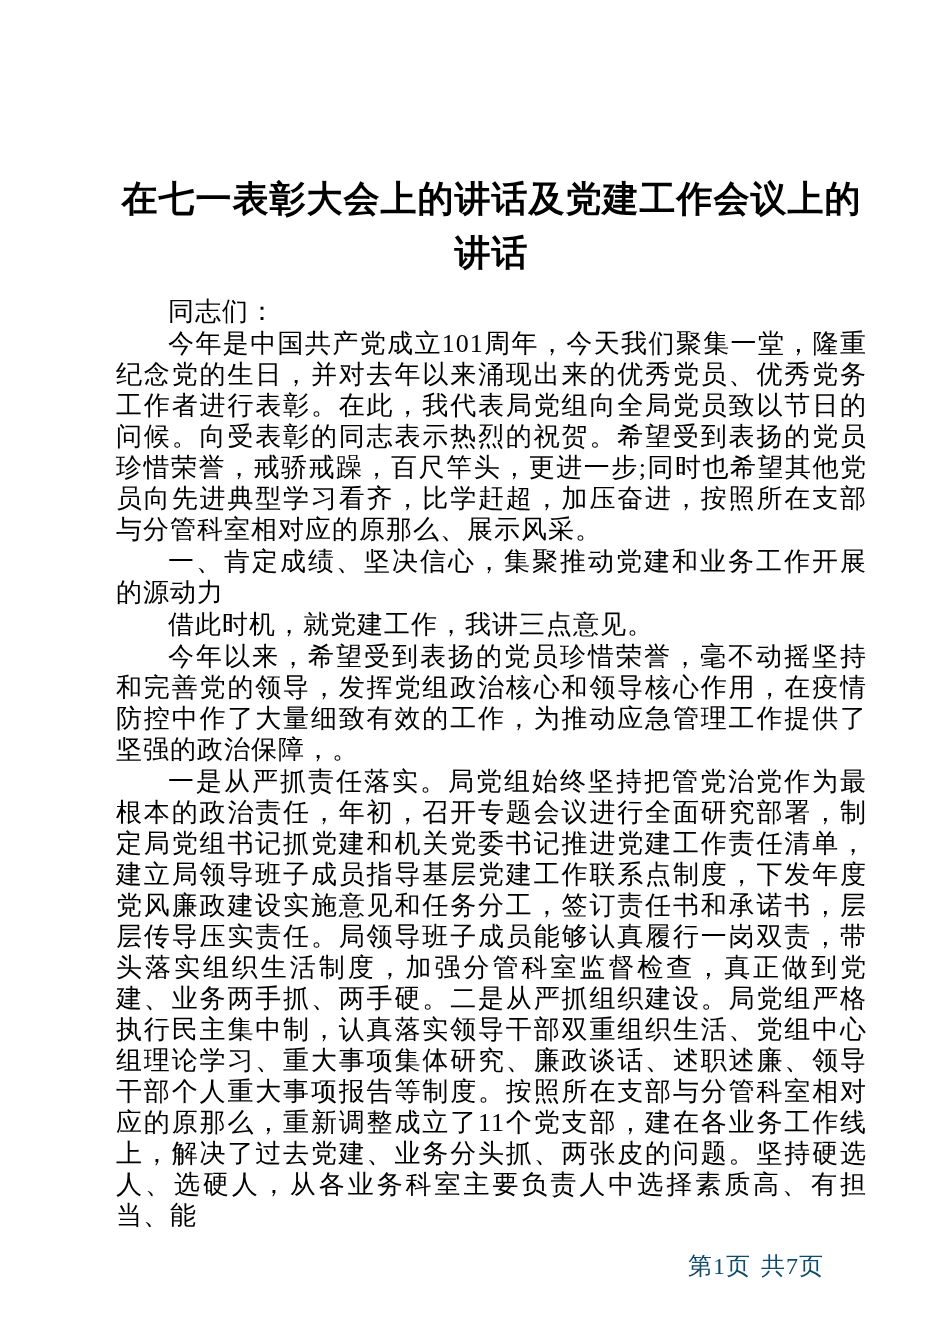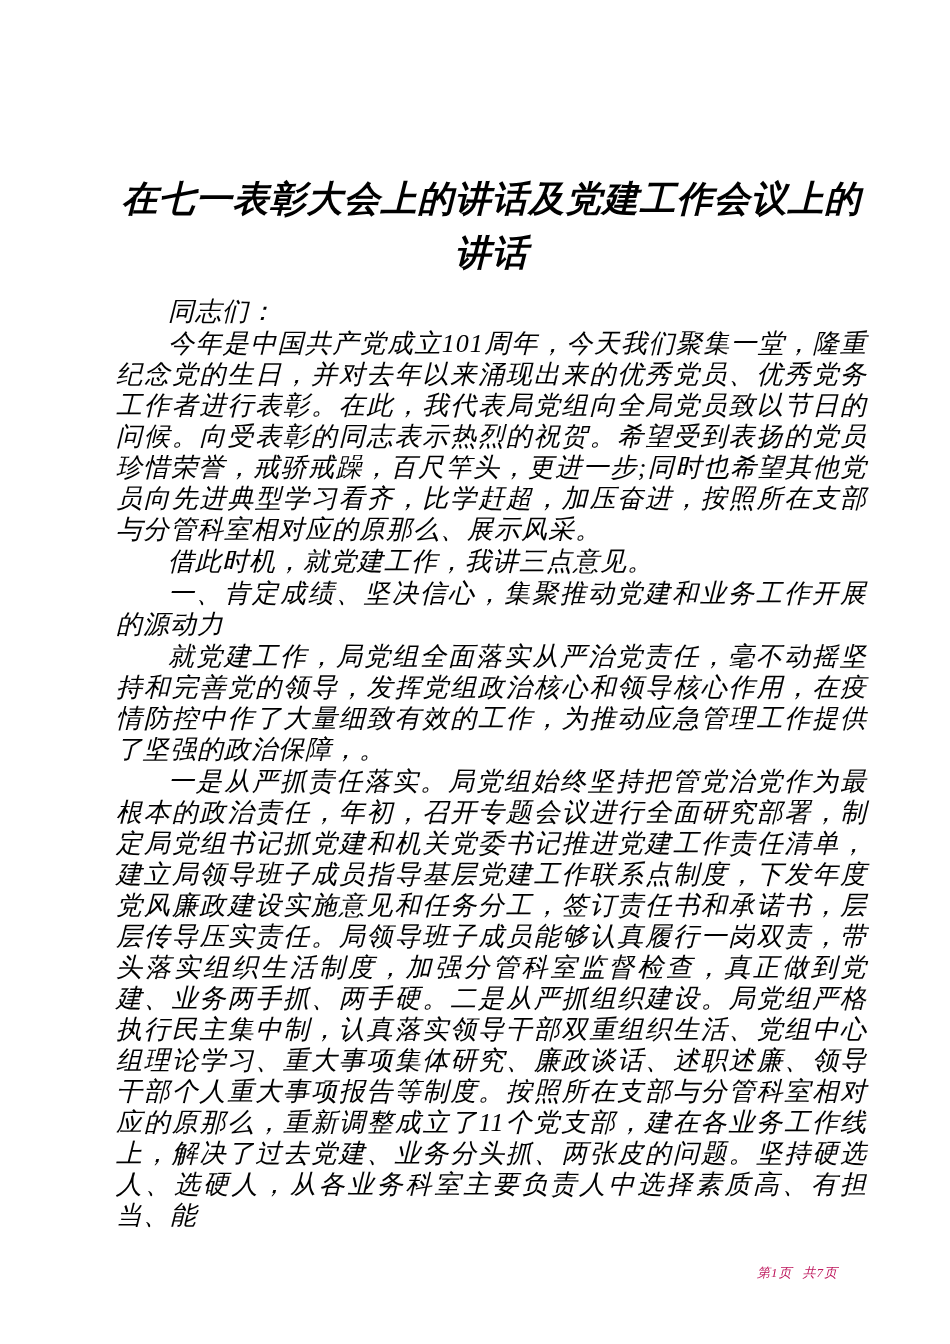--- a/index.html
+++ b/index.html
@@ -14,21 +14,20 @@
       font-family: "Liberation Serif", serif;
       color: #000000;
       overflow: hidden;
     }
     .page {
       position: absolute;
       inset: 0;
       box-sizing: border-box;
       padding: 172px 82px 0 115px;
       background: #ffffff;
-      font-style: italic;
     }
     .doc-title {
       margin: 0 0 16px 0;
       font-size: 36px;
       font-weight: bold;
       line-height: 54px;
       text-align: center;
       letter-spacing: 1px;
       font-family: "Liberation Serif", serif;
     }
@@ -37,44 +36,44 @@
       font-size: 26px;
       line-height: 31px;
       text-align: justify;
       text-justify: inter-character;
       text-indent: 52px;
       letter-spacing: 1px;
       word-break: break-all;
     }
     .page-footer {
       position: absolute;
-      right: 112px;
+      right: 126px;
       bottom: 62px;
-      font-size: 13px;
+      font-size: 24px;
       letter-spacing: 1px;
-      color: #be185d;
+      color: #0c4a6e;
     }
     .page-footer .sep {
       display: inline-block;
       width: 10px;
     }
   </style>
 </head>
 <body>
 
 <div class="page">
 
   <h1 class="doc-title">在七一表彰大会上的讲话及党建工作会议上的讲话</h1>
 
   <div class="doc-body">
     <p>同志们：</p>
     <p>今年是中国共产党成立101周年，今天我们聚集一堂，隆重纪念党的生日，并对去年以来涌现出来的优秀党员、优秀党务工作者进行表彰。在此，我代表局党组向全局党员致以节日的问候。向受表彰的同志表示热烈的祝贺。希望受到表扬的党员珍惜荣誉，戒骄戒躁，百尺竿头，更进一步;同时也希望其他党员向先进典型学习看齐，比学赶超，加压奋进，按照所在支部与分管科室相对应的原那么、展示风采。</p>
+    <p>一、肯定成绩、坚决信心，集聚推动党建和业务工作开展的源动力</p>
     <p>借此时机，就党建工作，我讲三点意见。</p>
-    <p>一、肯定成绩、坚决信心，集聚推动党建和业务工作开展的源动力</p>
-    <p>就党建工作，局党组全面落实从严治党责任，毫不动摇坚持和完善党的领导，发挥党组政治核心和领导核心作用，在疫情防控中作了大量细致有效的工作，为推动应急管理工作提供了坚强的政治保障，。</p>
+    <p>今年以来，希望受到表扬的党员珍惜荣誉，毫不动摇坚持和完善党的领导，发挥党组政治核心和领导核心作用，在疫情防控中作了大量细致有效的工作，为推动应急管理工作提供了坚强的政治保障，。</p>
     <p>一是从严抓责任落实。局党组始终坚持把管党治党作为最根本的政治责任，年初，召开专题会议进行全面研究部署，制定局党组书记抓党建和机关党委书记推进党建工作责任清单，建立局领导班子成员指导基层党建工作联系点制度，下发年度党风廉政建设实施意见和任务分工，签订责任书和承诺书，层层传导压实责任。局领导班子成员能够认真履行一岗双责，带头落实组织生活制度，加强分管科室监督检查，真正做到党建、业务两手抓、两手硬。二是从严抓组织建设。局党组严格执行民主集中制，认真落实领导干部双重组织生活、党组中心组理论学习、重大事项集体研究、廉政谈话、述职述廉、领导干部个人重大事项报告等制度。按照所在支部与分管科室相对应的原那么，重新调整成立了11个党支部，建在各业务工作线上，解决了过去党建、业务分头抓、两张皮的问题。坚持硬选人、选硬人，从各业务科室主要负责人中选择素质高、有担当、能</p>
   </div>
 
   <div class="page-footer">
     <span>第1页</span><span class="sep"></span><span>共7页</span>
   </div>
 
 </div>
 
 </body></html>

